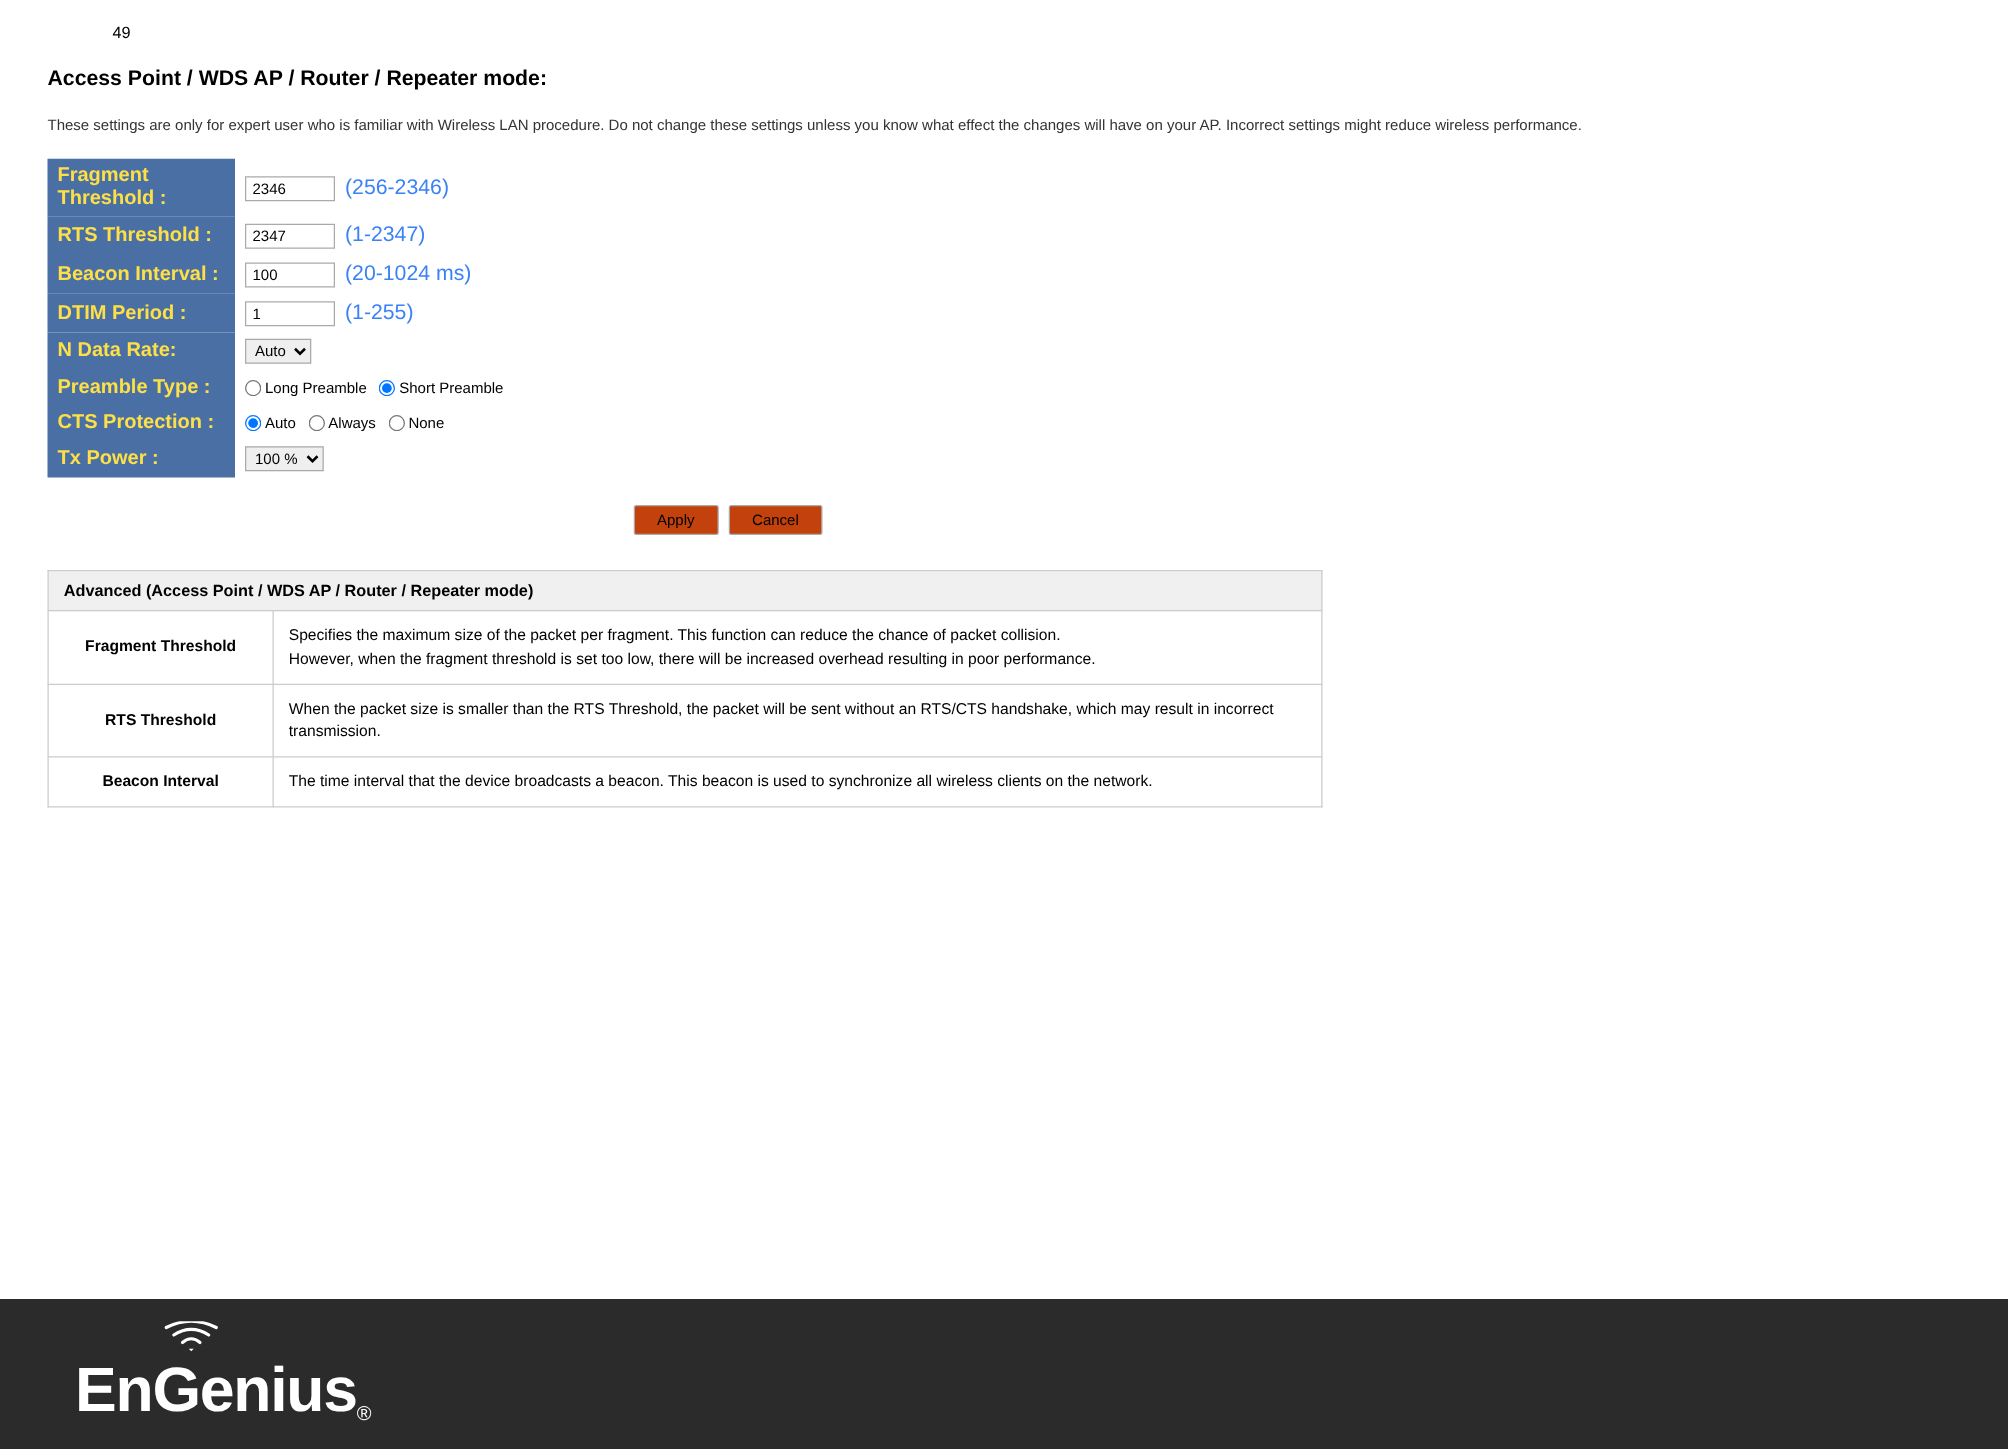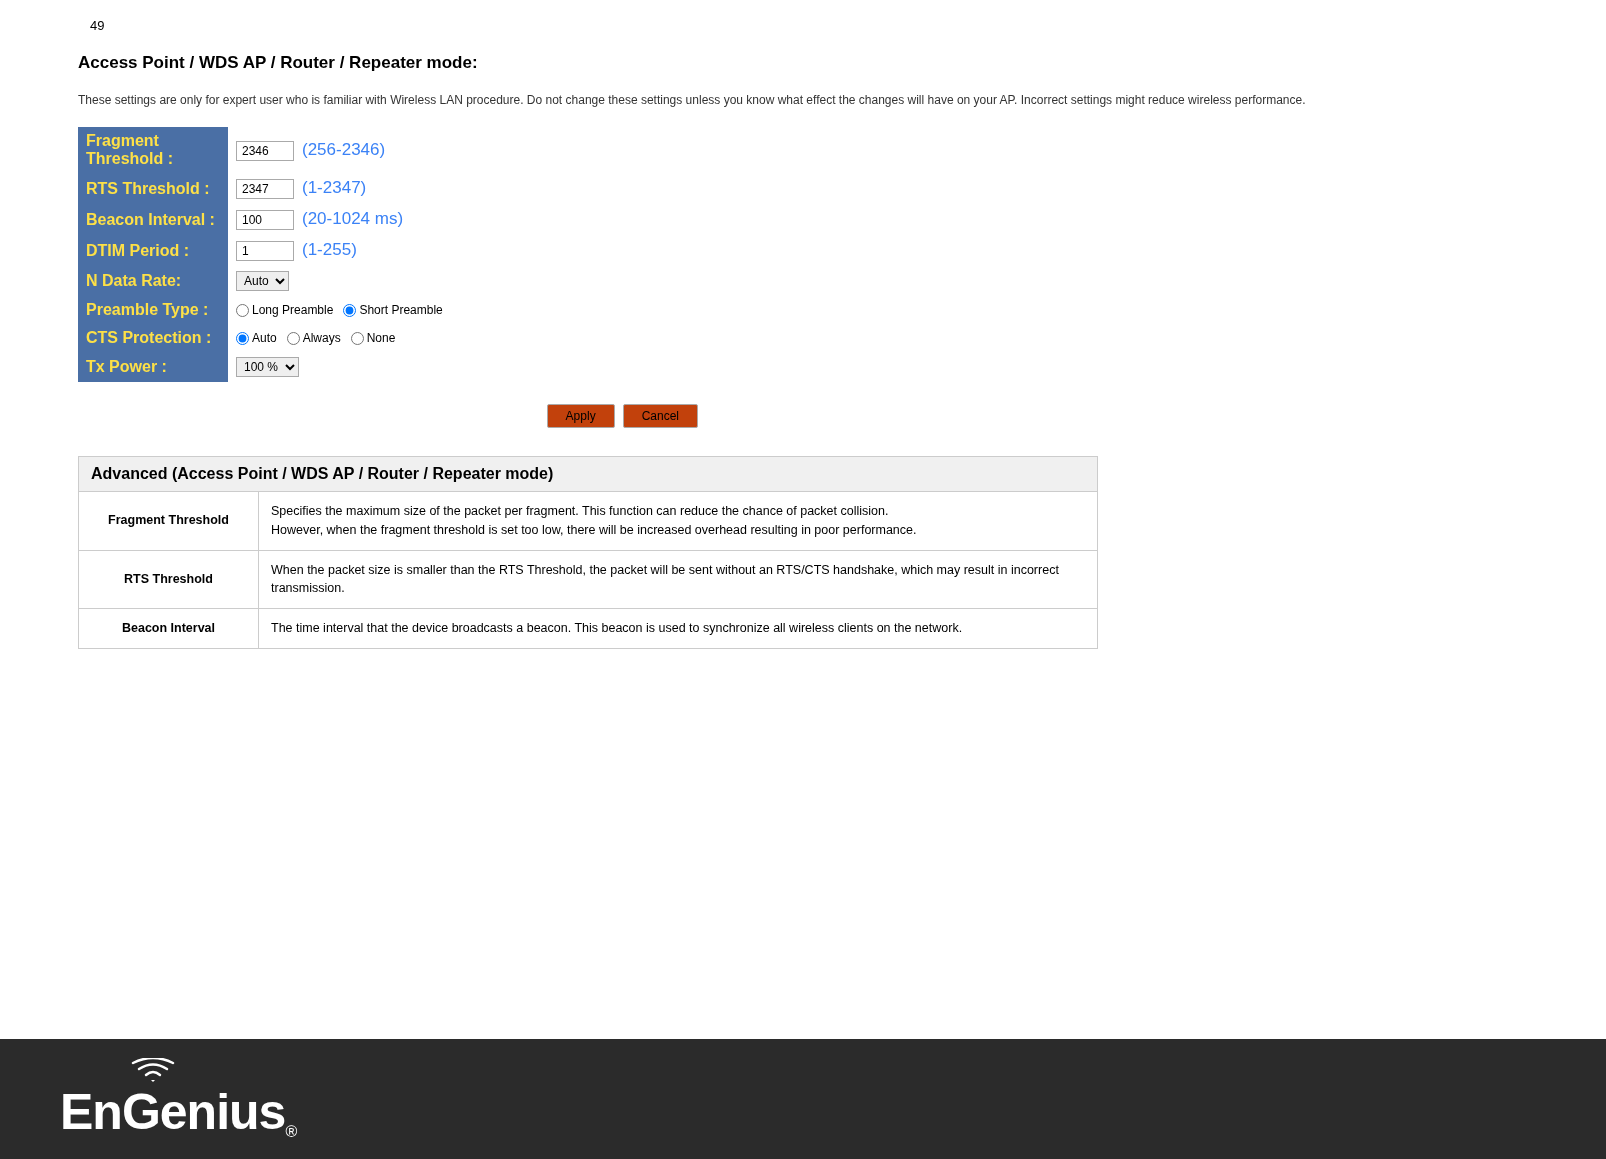--- a/index.html
+++ b/index.html
@@ -9,21 +9,21 @@
       font-size: 13px;
       color: #000;
       width: 1606px;
       min-height: 1159px;
     }
     .page-number {
       padding: 18px 90px 0 90px;
       font-size: 13px;
     }
     .main-content {
-      padding: 20px 90px 0 78px;
+      padding: 20px 90px 0 38px;
     }
     .page-title {
       font-size: 17px;
       font-weight: bold;
       margin-bottom: 18px;
     }
     .description {
       font-size: 12px;
       line-height: 1.5;
       margin-bottom: 18px;
@@ -46,21 +46,21 @@
       width: 150px;
       padding: 5px 10px;
     }
     .value-cell {
       font-size: 12px;
       padding: 4px 8px;
     }
     .text-input {
       border: 1px solid #aaa;
       padding: 2px 5px;
-      width: 58px;
+      width: 72px;
       font-size: 12px;
     }
     .hint-text {
       color: #3b82f6;
       font-size: 17px;
       margin-left: 8px;
     }
     .radio-group {
       display: flex;
       align-items: center;
@@ -98,21 +98,21 @@
     .advanced-table {
       border-collapse: collapse;
       width: 1020px;
       border: 1px solid #ccc;
       margin-bottom: 30px;
     }
     .advanced-table th {
       background: #f0f0f0;
       text-align: left;
       padding: 8px 12px;
-      font-size: 16px;
+      font-size: 13px;
       font-weight: bold;
       border: 1px solid #ccc;
     }
     .advanced-table td {
       border: 1px solid #ccc;
       padding: 10px 12px;
       vertical-align: top;
       font-size: 12.5px;
       line-height: 1.5;
     }

